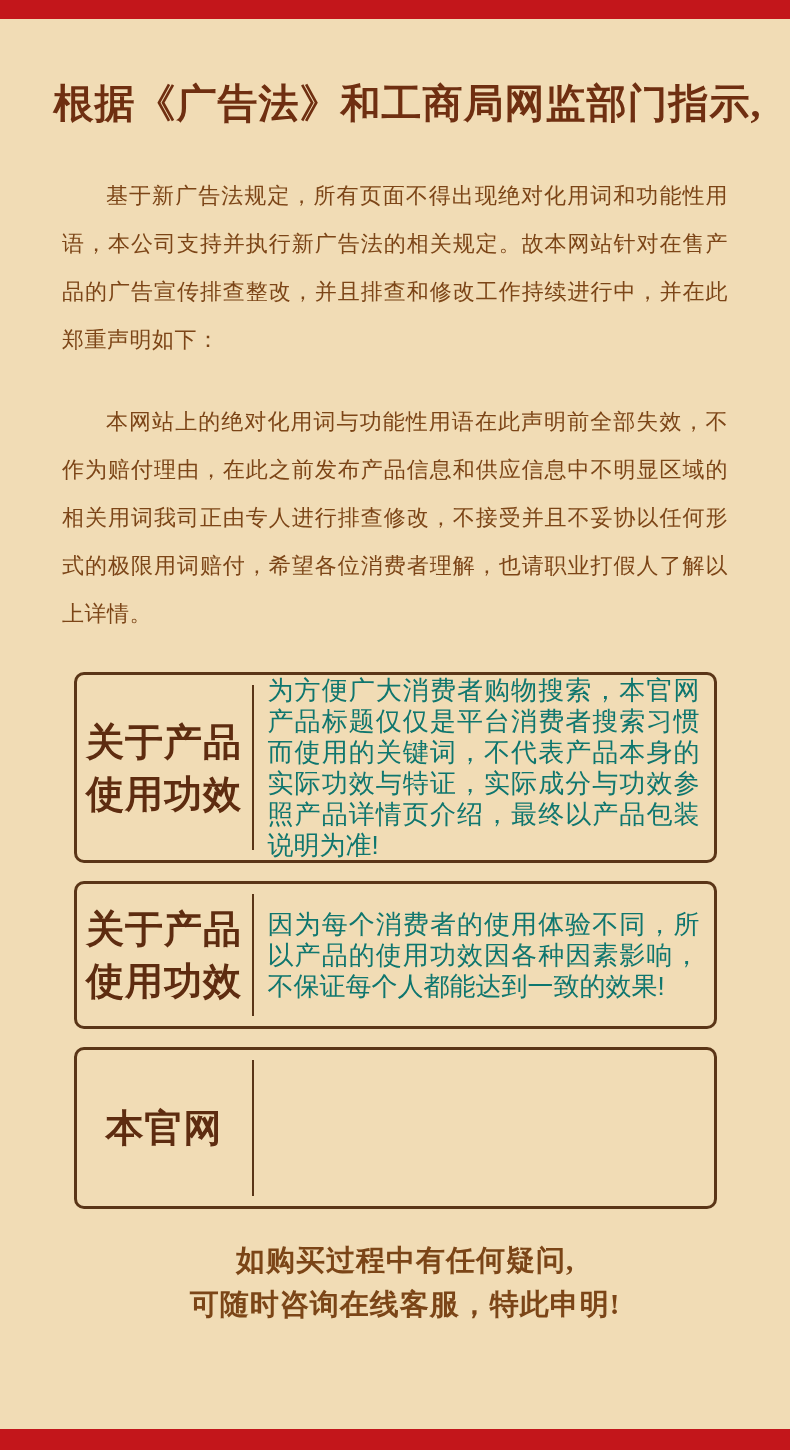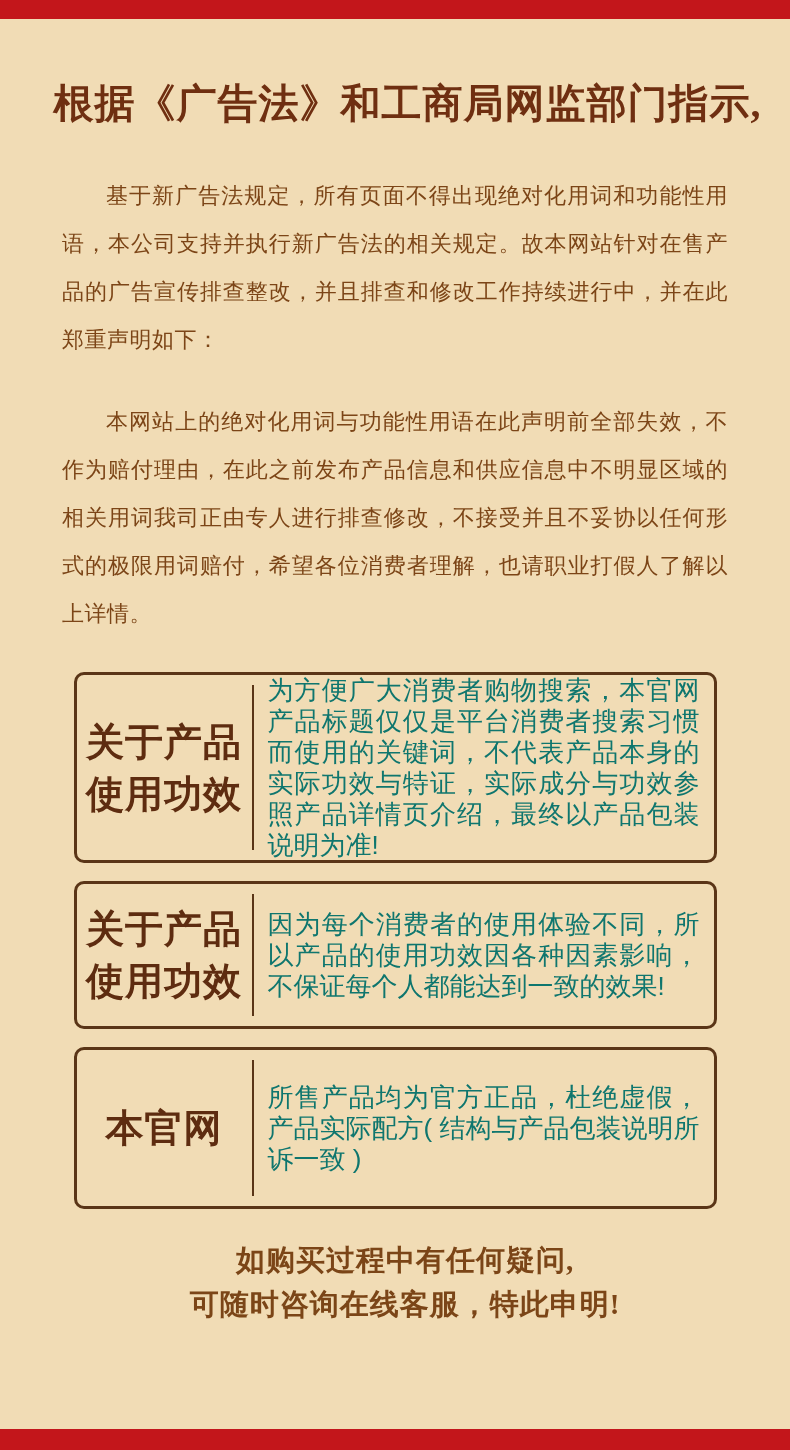--- a/index.html
+++ b/index.html
@@ -137,21 +137,20 @@
       </div>
       <div class="box-divider"></div>
       <div class="box-text">因为每个消费者的使用体验不同，所以产品的使用功效因各种因素影响，不保证每个人都能达到一致的效果!</div>
     </div>
 
     <div class="notice-box box-3">
       <div class="box-label">
         <span>本官网</span>
       </div>
       <div class="box-divider"></div>
-      <div class="box-text">所售产品均为官方正品，杜绝虚假，产品实际配方( 结构与产品包装说明所诉一致 )</div>
     </div>
 
     <div class="footer">
       <span>如购买过程中有任何疑问,</span>
       <span>可随时咨询在线客服，特此申明!</span>
     </div>
 
   </div>
 
   <div class="bottom-bar"></div>

